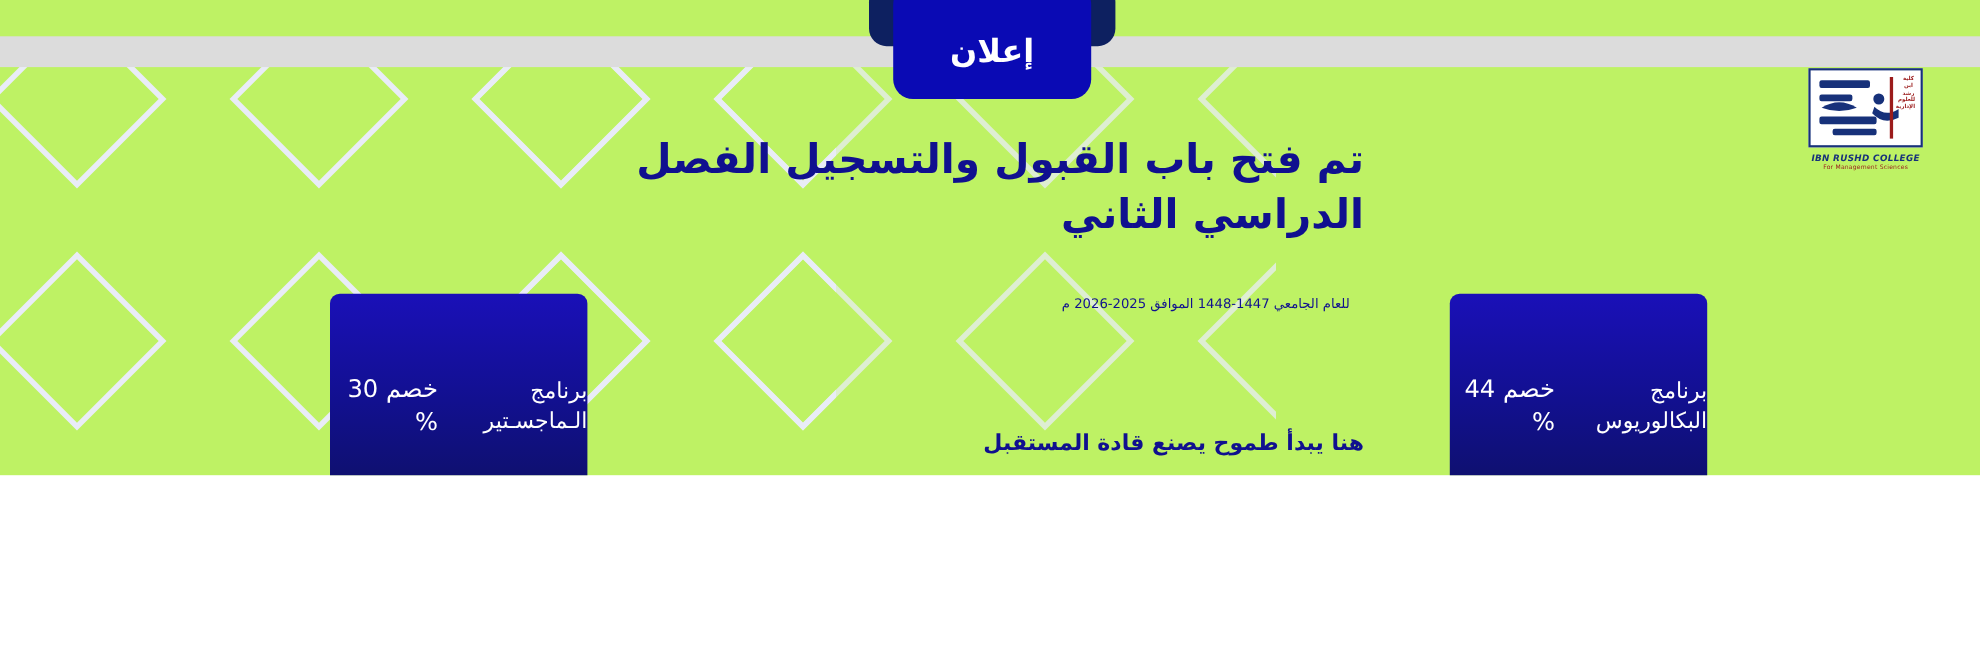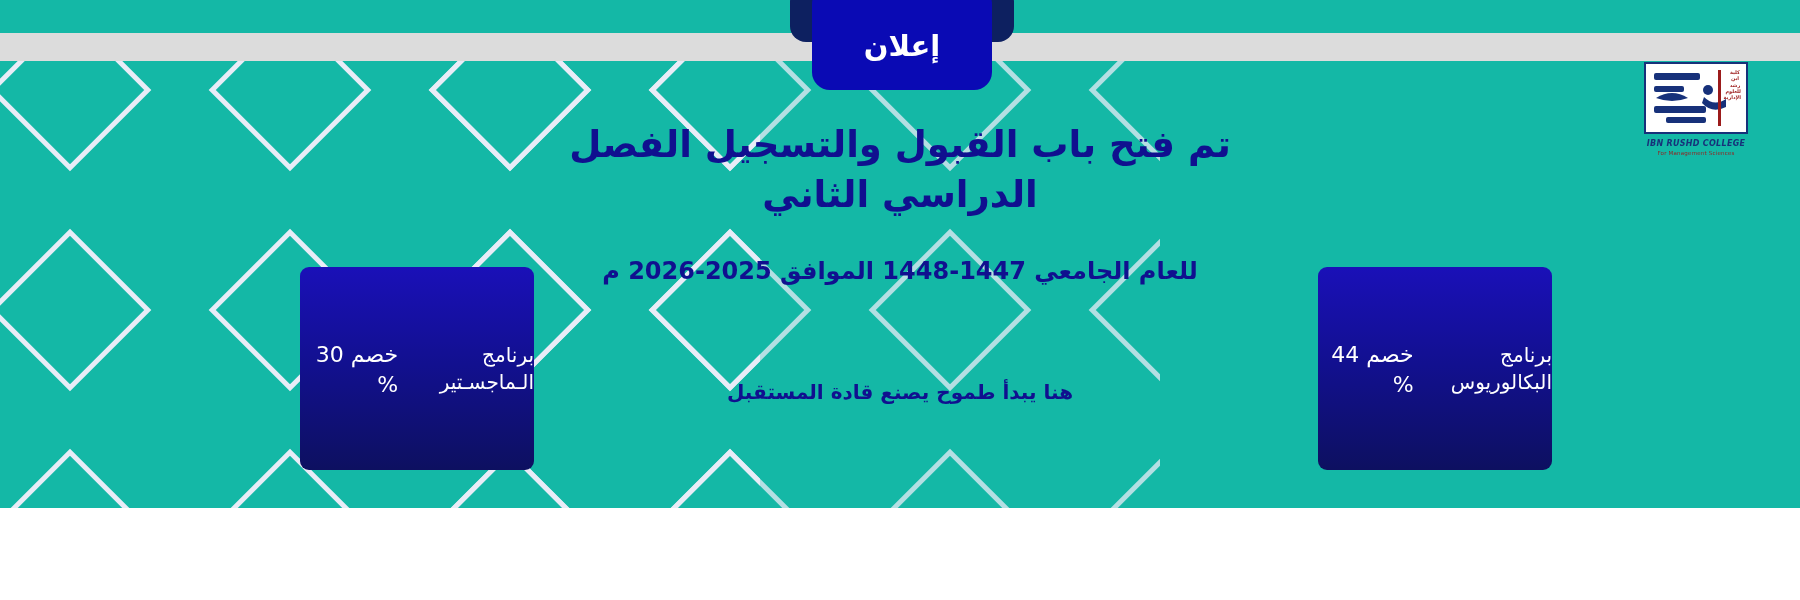--- a/index.html
+++ b/index.html
@@ -11,22 +11,22 @@
     width: 1800px;
     height: 600px;
     background: #ffffff;
     font-family: "DejaVu Sans", "Liberation Sans", sans-serif;
     overflow: hidden;
   }
 
   #stage {
     position: relative;
     width: 1800px;
-    height: 508px;
-    background: #14b8a6;
+    height: 432px;
+    background: #bef264;
     overflow: hidden;
   }
 
   
   .watermark {
     position: absolute;
     left: 0;
     top: 40px;
     width: 1800px;
     height: 560px;
@@ -135,36 +135,36 @@
     margin-top: 2px;
     white-space: nowrap;
   }
 
   
   .center {
     position: absolute;
     left: 560px;
     top: 120px;
     width: 680px;
-    text-align: center;
+    text-align: right;
     direction: rtl;
   }
   .headline {
     color: #10108f;
     font-size: 37px;
     font-weight: bold;
     line-height: 1.35;
     letter-spacing: -0.3px;
     margin: 0;
   }
   .subtitle {
     color: #10108f;
-    font-size: 24px;
-    font-weight: bold;
-    margin: 0;
+    font-size: 12px;
+    font-weight: normal;
+    margin: 13px;
     padding-top: 36px;
     line-height: 1.3;
     white-space: nowrap;
   }
   .tagline {
     color: #10108f;
     font-size: 20px;
     font-weight: bold;
     margin: 0;
     padding-top: 92px;

